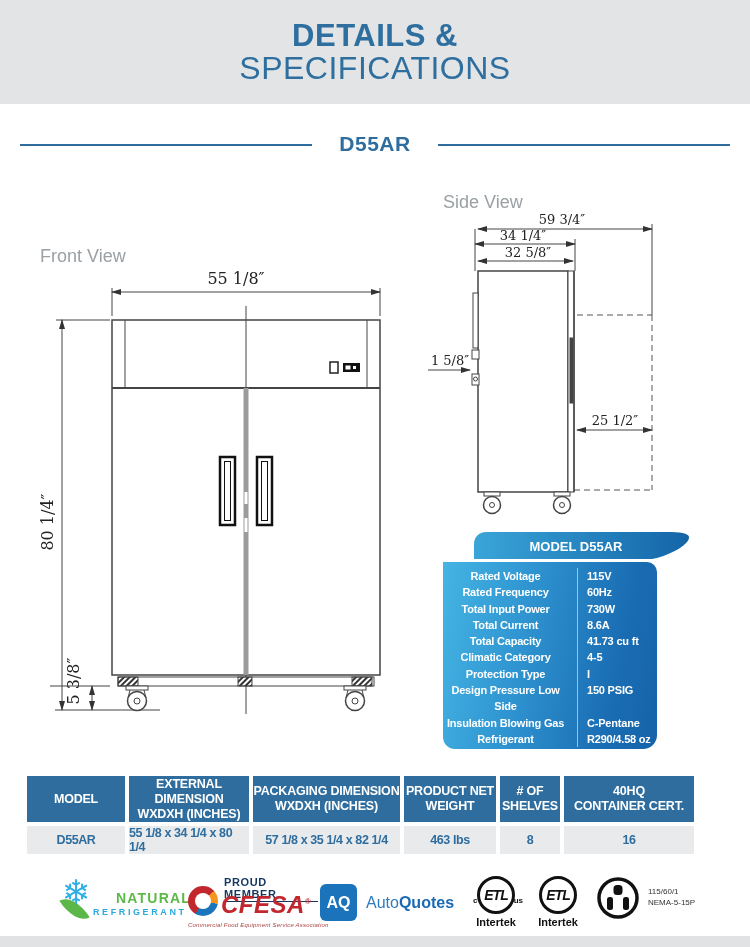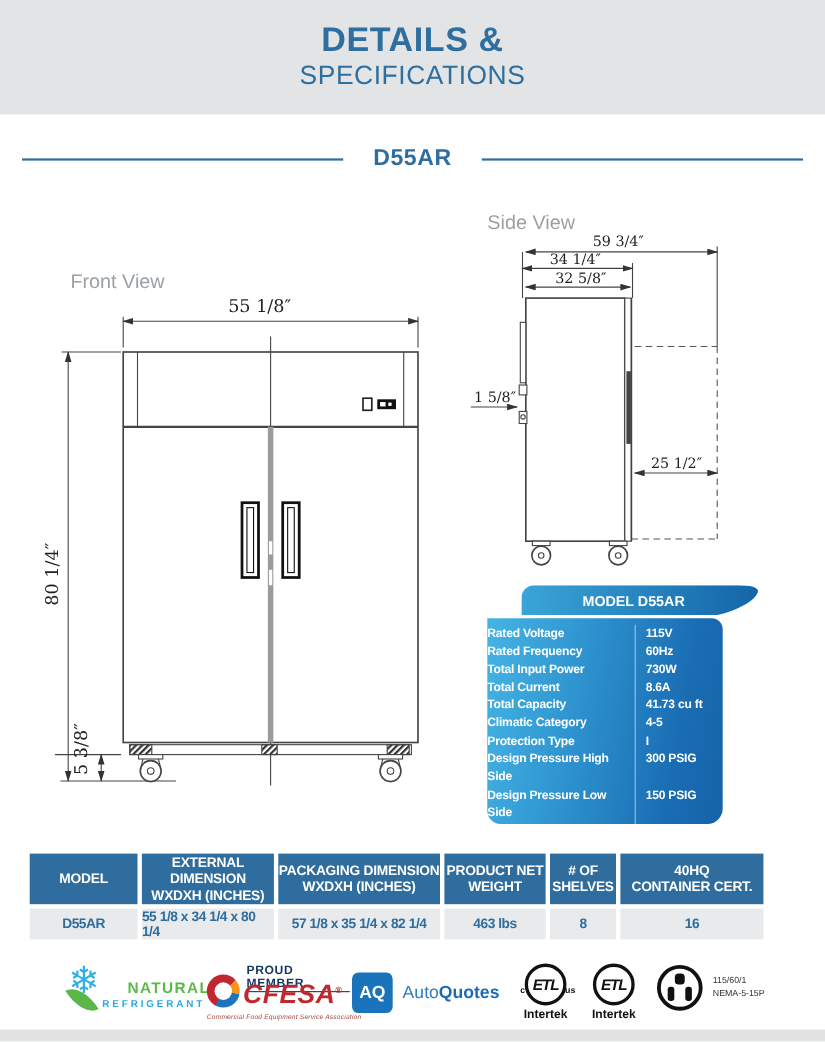--- a/index.html
+++ b/index.html
@@ -3,21 +3,21 @@
 <meta charset="utf-8">
 <style>
   html,body{margin:0;padding:0;background:#fff;}
   .page{position:relative;width:750px;height:947px;background:#fff;overflow:hidden;
         font-family:"Liberation Sans",sans-serif;}
 
   
   .hdr{position:absolute;left:0;top:0;width:750px;height:104px;background:#e3e4e6;
        display:flex;flex-direction:column;align-items:center;justify-content:center;}
   .hdr .l1{font-size:31px;font-weight:700;color:#2e6f9f;letter-spacing:.5px;line-height:33px;}
-  .hdr .l2{font-size:24px;font-weight:400;color:#2e6f9f;letter-spacing:.5px;line-height:33px;}
+  .hdr .l2{font-size:32px;font-weight:400;color:#2e6f9f;letter-spacing:.5px;line-height:33px;}
 
   
   .model-row{position:absolute;left:0;top:128px;width:750px;height:30px;}
   .model-row .rule{position:absolute;top:16px;height:2px;background:#2e6d9e;}
   .rule.left{left:20px;width:292px;}
   .rule.right{left:438px;width:292px;}
   .model-row .txt{position:absolute;left:0;width:750px;text-align:center;top:4px;
        font-size:21px;font-weight:700;color:#2e6d9e;letter-spacing:.5px;}
 
   
@@ -28,21 +28,21 @@
   .sv-svg{position:absolute;left:410px;top:208px;}
   text.dim{font-family:"DejaVu Serif","Liberation Serif",serif;fill:#222;}
 
   
   .spec{position:absolute;left:443px;top:532px;width:216px;padding-left:31px;}
   .spec-hdr-svg{display:block;}
   .spec-body{position:absolute;left:0;top:30px;width:214px;height:187px;
      background:linear-gradient(100deg,#45b4e3 0%,#3096d2 35%,#1a6db3 78%,#1563a9 100%);
      border-radius:0 10px 14px 12px;padding-top:6px;box-sizing:border-box;}
   .spec-row{display:flex;line-height:16.3px;}
-  .spec-label{width:134px;text-align:left;padding-right:9px;box-sizing:border-box;
+  .spec-label{width:134px;text-align:center;padding-right:9px;box-sizing:border-box;
      color:#fff;font-size:11px;font-weight:700;letter-spacing:-.2px;}
   .spec-value{flex:1;border-left:1px solid rgba(255,255,255,.55);padding-left:9px;
      color:#fff;font-size:11px;font-weight:700;letter-spacing:-.2px;}
 
   
   .dimtbl{position:absolute;left:27px;top:776px;width:700px;}
   .trow{display:flex;gap:4px;}
   .hcell{background:#2e6d9e;color:#fff;height:46px;display:flex;flex-direction:column;
      align-items:center;justify-content:center;font-size:12.5px;font-weight:700;
      line-height:15px;letter-spacing:-.2px;text-align:center;}
@@ -106,21 +106,21 @@
     <div class="l1">DETAILS &amp;</div>
     <div class="l2">SPECIFICATIONS</div>
   </div>
 
   <div class="model-row">
     <div class="rule left"></div>
     <div class="txt">D55AR</div>
     <div class="rule right"></div>
   </div>
 
-  <div class="view-label" style="left:64px;top:246px;">Front View</div>
+  <div class="view-label" style="left:40px;top:246px;">Front View</div>
 
   <svg class="fv-svg" width="360" height="462" viewBox="0 0 360 462">
     <defs>
       <marker id="fvA" markerWidth="12" markerHeight="8" refX="9" refY="3" orient="auto-start-reverse" markerUnits="userSpaceOnUse">
         <path d="M0,0 L10,3 L0,6 Z" fill="#333"></path>
       </marker>
       <pattern id="fvHatch" width="4" height="4" patternUnits="userSpaceOnUse" patternTransform="rotate(45)">
         <rect width="2" height="4" fill="#333"></rect>
       </pattern>
     </defs>
@@ -269,24 +269,20 @@
         </div>
       <div class="spec-row">
           <div class="spec-label">Climatic Category</div>
           <div class="spec-value">4-5</div>
         </div>
       <div class="spec-row">
           <div class="spec-label">Protection Type</div>
           <div class="spec-value">I</div>
         </div>
       <div class="spec-row">
-          <div class="spec-label">Design Pressure High Side</div>
-          <div class="spec-value">300 PSIG</div>
-        </div>
-      <div class="spec-row">
           <div class="spec-label">Design Pressure Low Side</div>
           <div class="spec-value">150 PSIG</div>
         </div>
       <div class="spec-row">
           <div class="spec-label">Insulation Blowing Gas</div>
           <div class="spec-value">C-Pentane</div>
         </div>
       <div class="spec-row">
           <div class="spec-label">Refrigerant</div>
           <div class="spec-value">R290/4.58 oz</div>

